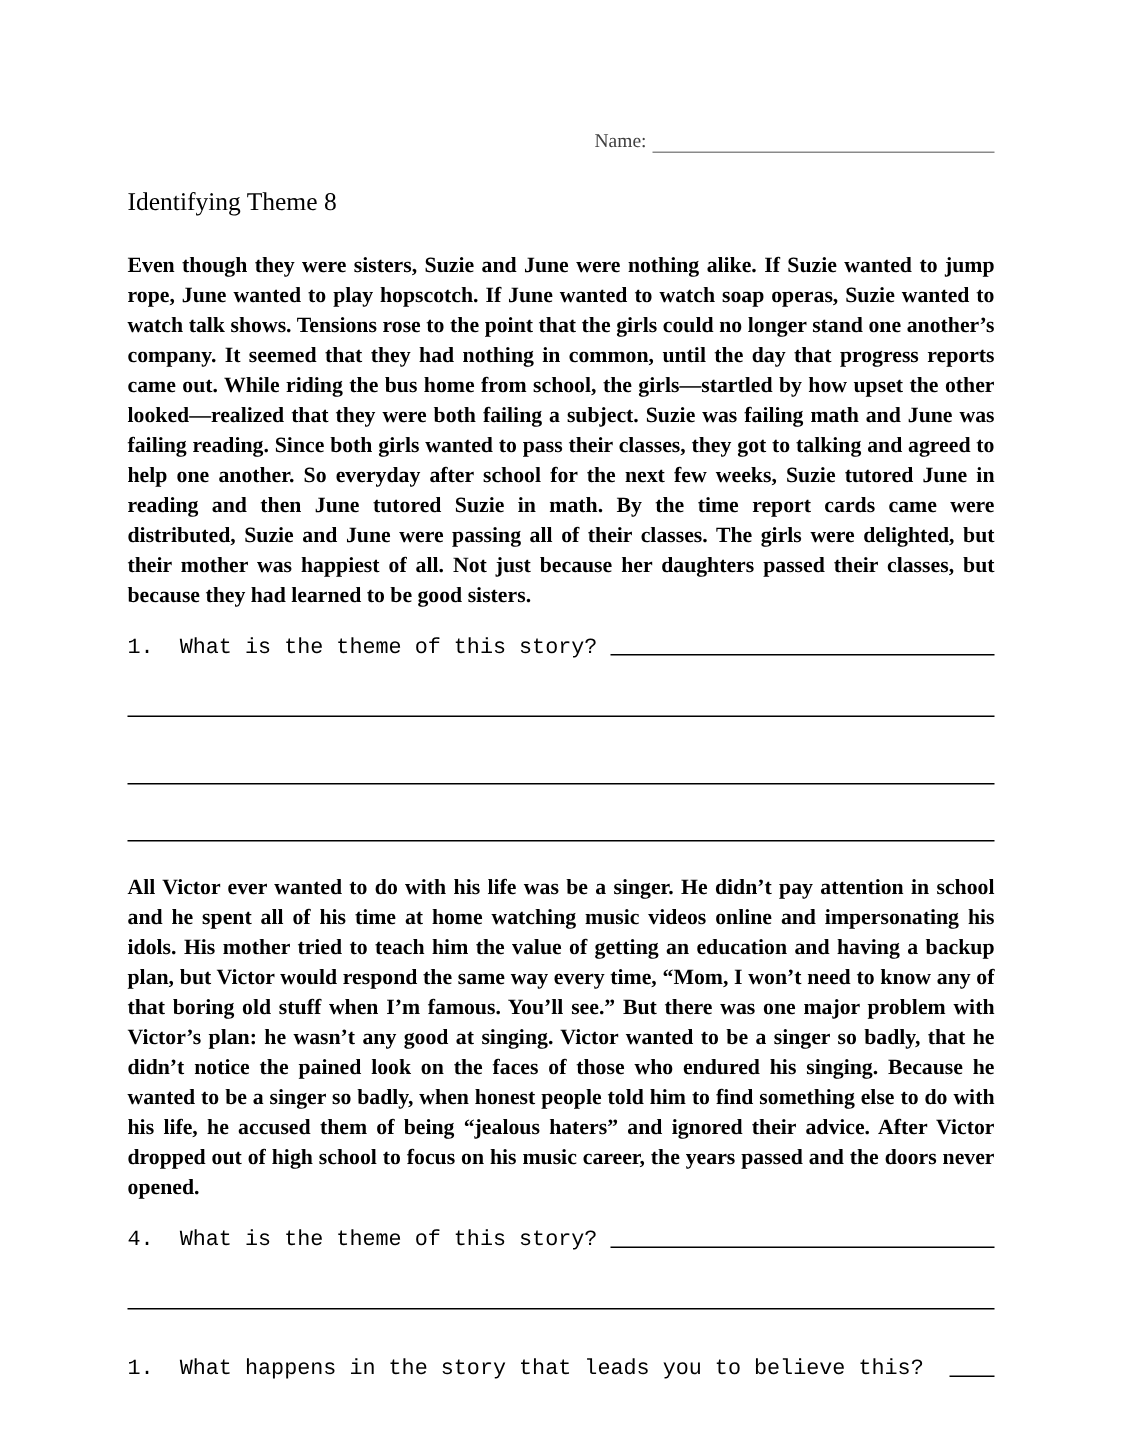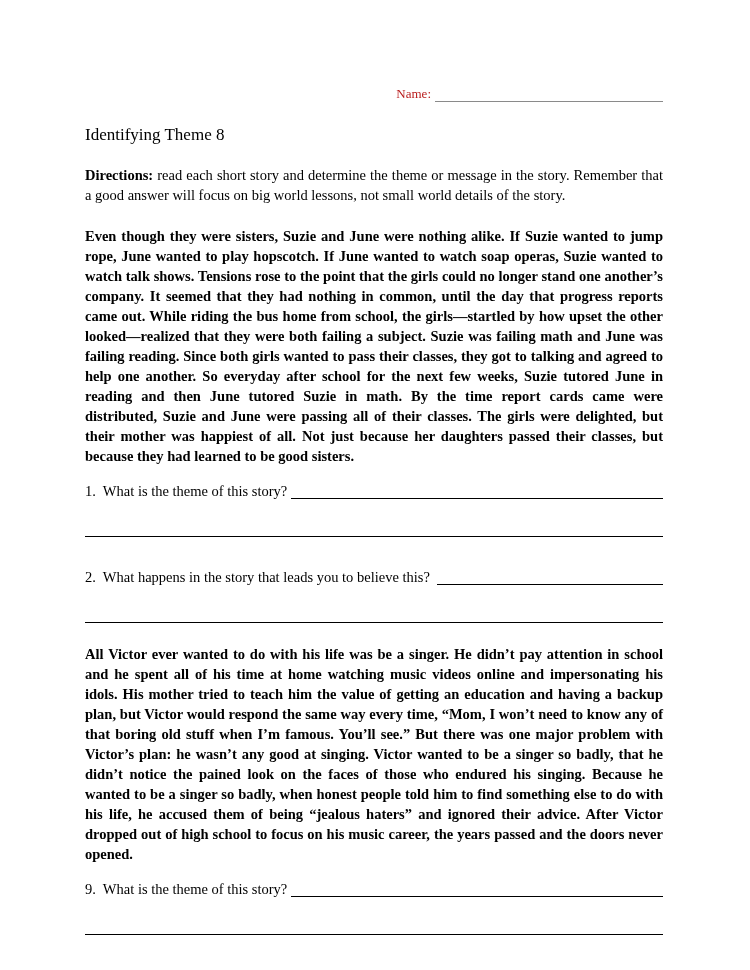--- a/index.html
+++ b/index.html
@@ -29,21 +29,21 @@
   .name-row {
     margin-top: 86px;
     display: flex;
     justify-content: flex-end;
     align-items: flex-end;
     font-size: 13px;
     line-height: 16px;
   }
   .name-label {
     margin-right: 4px;
-    color: #b91c1c;
+    color: #404040;
   }
   .name-blank {
     display: inline-block;
     width: 228px;
     height: 14px;
     border-bottom: 1px solid #8a8a8a;
   }
   .title {
     margin: 22px 0 0 0;
     font-size: 17px;
@@ -59,23 +59,23 @@
   .bold { font-weight: bold; }
   .story {
     margin: 21px 0 0 0;
     font-size: 14.5px;
     line-height: 20px;
     text-align: justify;
     font-weight: bold;
   }
   .question {
     display: flex;
-    align-items: flex-end;
     font-size: 14.5px;
     line-height: 20px;
+    font-family: Liberation Mono, monospace;
   }
   .q-after-story { margin-top: 15px; }
   .q-after-line  { margin-top: 30px; }
   .q-text { white-space: pre; }
   .inline-blank {
     flex: 1;
     border-bottom: 1px solid #000;
     height: 14px;
     margin-bottom: 2px;
   }
@@ -91,40 +91,38 @@
 <div class="page">
   <div class="content">
 
     <div class="name-row">
       <span class="name-label">Name:</span>
       <span class="name-blank"></span>
     </div>
 
     <h1 class="title">Identifying Theme 8</h1>
 
-    <p class="directions"><span class="bold">Directions:</span><span> read each short story and determine the theme or message in the story.  Remember that a good answer will focus on big world lessons, not small world details of the story.</span></p>
 
     <p class="story">Even though they were sisters, Suzie and June were nothing alike.  If Suzie wanted to jump rope, June wanted to play hopscotch.  If June wanted to watch soap operas, Suzie wanted to watch talk shows.  Tensions rose to the point that the girls could no longer stand one another’s company.  It seemed that they had nothing in common, until the day that progress reports came out.  While riding the bus home from school, the girls—startled by how upset the other looked—realized that they were both failing a subject.  Suzie was failing math and June was failing reading.  Since both girls wanted to pass their classes, they got to talking and agreed to help one another.  So everyday after school for the next few weeks, Suzie tutored June in reading and then June tutored Suzie in math.  By the time report cards came were distributed, Suzie and June were passing all of their classes.  The girls were delighted, but their mother was happiest of all.  Not just because her daughters passed their classes, but because they had learned to be good sisters.</p>
 
     <div class="question q-after-story">
       <span class="q-text">1.  What is the theme of this story? </span>
       <span class="inline-blank"></span>
     </div>
     <div class="answer-line"></div>
 
     <div class="question q-after-line">
-      <span class="q-text">2.  What happens in the story that leads you to believe this?  </span>
       <span class="inline-blank"></span>
     </div>
     <div class="answer-line"></div>
 
     <p class="story">All Victor ever wanted to do with his life was be a singer.  He didn’t pay attention in school and he spent all of his time at home watching music videos online and impersonating his idols.  His mother tried to teach him the value of getting an education and having a backup plan, but Victor would respond the same way every time, “Mom, I won’t need to know any of that boring old stuff when I’m famous.  You’ll see.”  But there was one major problem with Victor’s plan: he wasn’t any good at singing.  Victor wanted to be a singer so badly, that he didn’t notice the pained look on the faces of those who endured his singing.  Because he wanted to be a singer so badly, when honest people told him to find something else to do with his life, he accused them of being “jealous haters” and ignored their advice.  After Victor dropped out of high school to focus on his music career, the years passed and the doors never opened.</p>
 
     <div class="question q-after-story">
-      <span class="q-text">9.  What is the theme of this story? </span>
+      <span class="q-text">4.  What is the theme of this story? </span>
       <span class="inline-blank"></span>
     </div>
     <div class="answer-line"></div>
 
     <div class="question q-after-line">
       <span class="q-text">1.  What happens in the story that leads you to believe this?  </span>
       <span class="inline-blank"></span>
     </div>
 
   </div>

